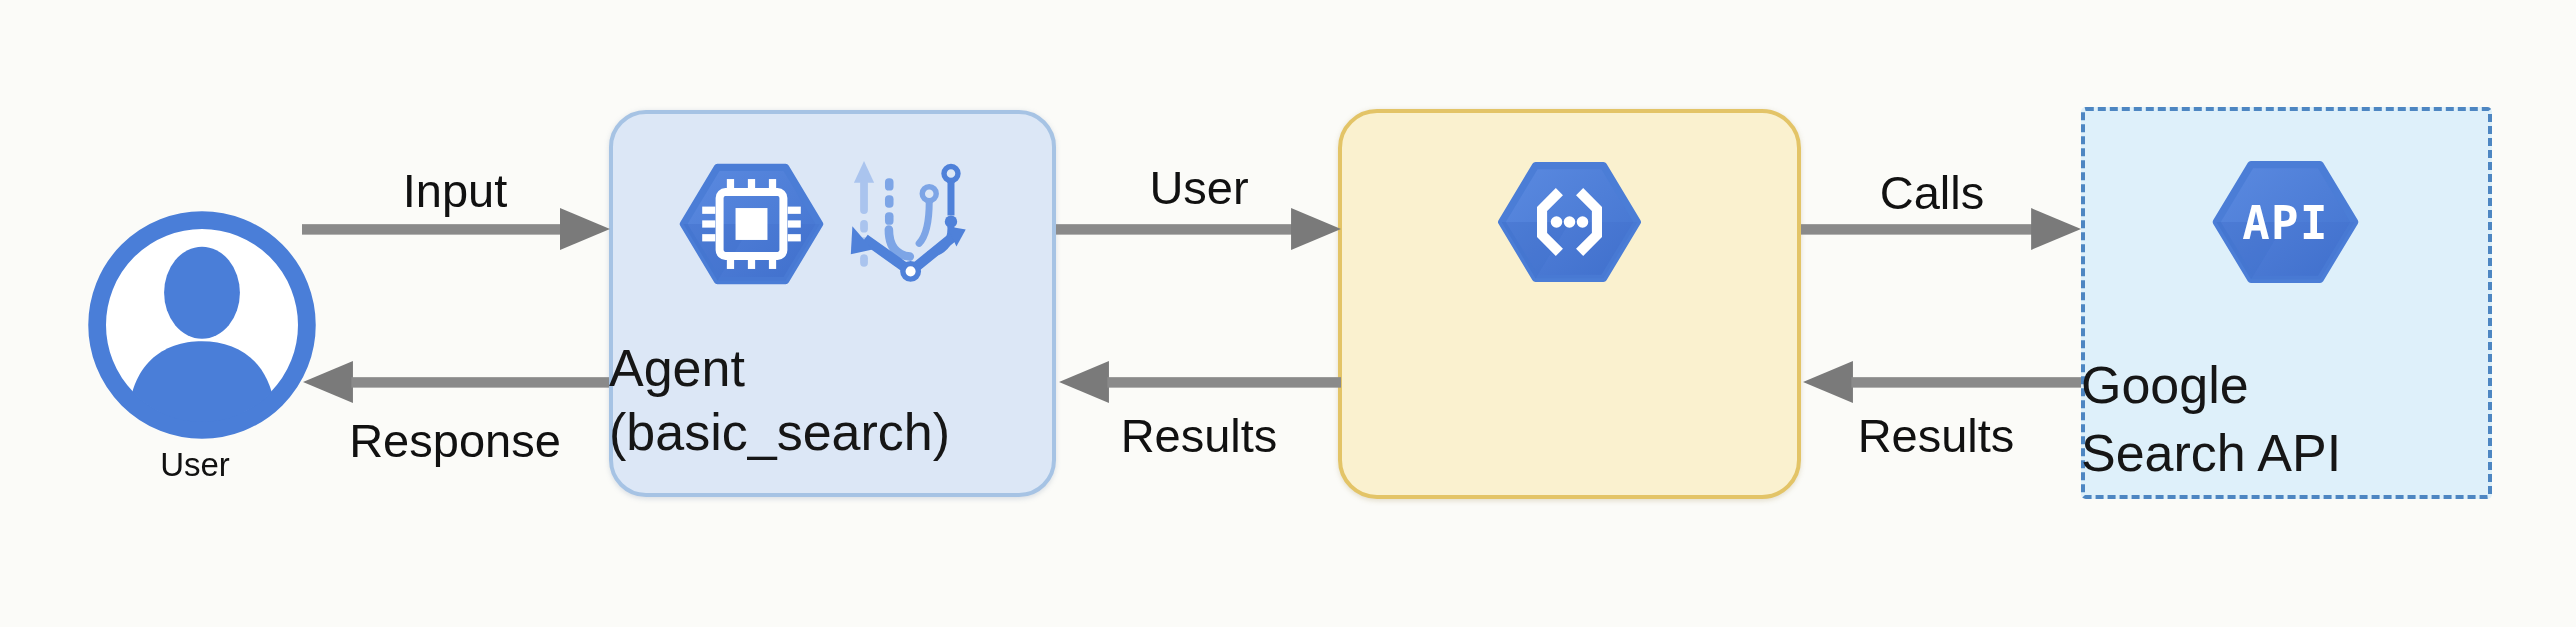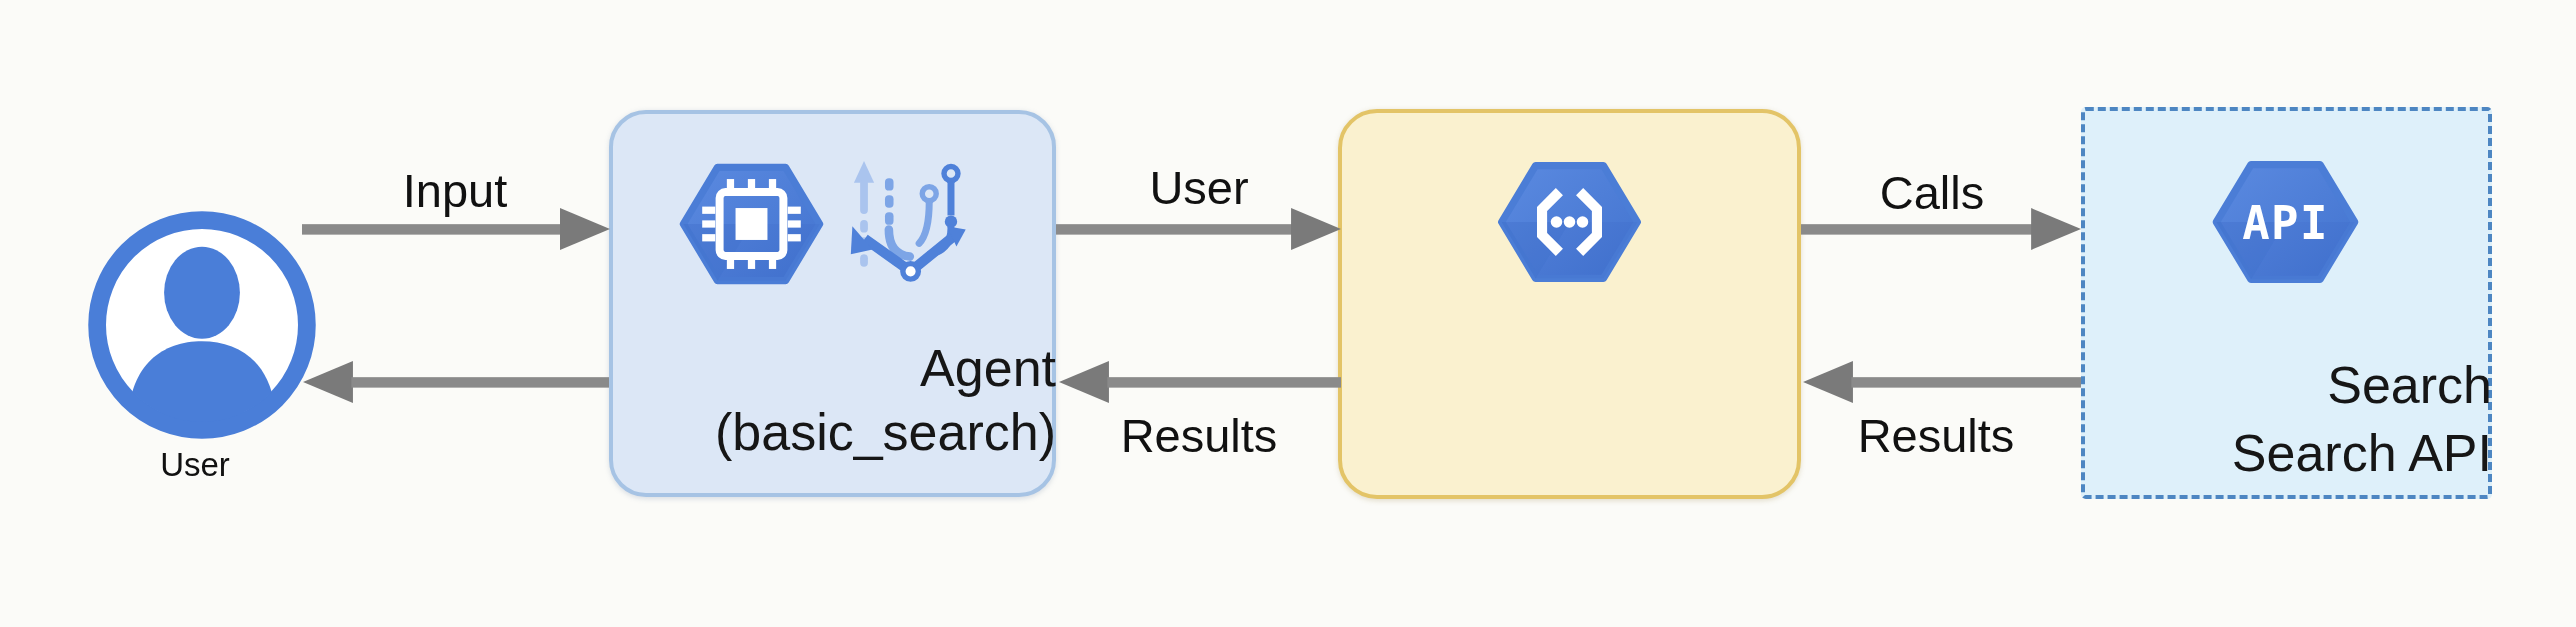--- a/index.html
+++ b/index.html
@@ -30,21 +30,21 @@
     box-shadow: 0 1.6px 4.8px rgba(160,140,80,0.25);
   }
   .api-box {
     left: 2081px; top: 107px; width: 411px; height: 392px;
     background: #def0fa;
     border: 4px dashed #4d86c2;
     border-radius: 4.8px;
   }
   .box-text {
     position: absolute;
-    text-align: right;
+    text-align: left;
     color: #161616;
     font-size: 52px;
     line-height: 64px;
     letter-spacing: 0px;
     white-space: nowrap;
   }
   .agent-text { left: 609px; top: 336px; width: 447px; }
   .tool-text  { left: 1338px; top: 338px; width: 463px; }
   .api-text   { left: 2081px; top: 351px; width: 411px; line-height: 68px; }
   .edge-label {
@@ -163,34 +163,35 @@
   <div class="node-box api-box"></div>
 
   <svg class="icon" style="left:2212px; top:155px" width="147" height="134" viewBox="0 0 200 180">
     <polygon points="6,90 53,12 147,12 194,90 147,168 53,168" fill="url(#hexg)" stroke="#4b7dd6" stroke-width="10" stroke-linejoin="round"></polygon>
     <polygon points="6,90 100,90 53,168" fill="#2f5cb8" opacity="0.20"></polygon>
     <polygon points="100,90 194,90 147,168 53,168" fill="#2f5cb8" opacity="0.10"></polygon>
     <text x="100" y="113" text-anchor="middle" fill="#ffffff" font-family="DejaVu Sans Mono, monospace" font-size="62" font-weight="bold" letter-spacing="2">API</text>
   </svg>
 
   <div class="box-text api-text">
-    <div>Search</div>
+    <div>Google</div>
     <div>Search API</div>
   </div>
 
   <svg class="arrow" style="left:302px; top:208px" width="308" height="42" viewBox="0 0 382 52">
     <rect x="0" y="20" width="322" height="13" fill="#8a8a8a"></rect>
     <polygon points="320,0 382,26 320,52" fill="#7a7a7a"></polygon>
   </svg>
   <div class="edge-label" style="left:455px; top:190px">Input</div>
 
   <svg class="arrow" style="left:303px; top:361px" width="306" height="42" viewBox="0 0 380 52">
     <polygon points="62,0 0,26 62,52" fill="#7a7a7a"></polygon>
     <rect x="60" y="20" width="320" height="13" fill="#8a8a8a"></rect>
   </svg>
+  <div class="edge-label" style="left:455px; top:440px">Response</div>
 
   <svg class="arrow" style="left:1056px; top:208px" width="285" height="42" viewBox="0 0 354 52">
     <rect x="0" y="20" width="294" height="13" fill="#8a8a8a"></rect>
     <polygon points="292,0 354,26 292,52" fill="#7a7a7a"></polygon>
   </svg>
   <div class="edge-label" style="left:1199px; top:187px">User</div>
 
   <svg class="arrow" style="left:1059px; top:361px" width="282" height="42" viewBox="0 0 350 52">
     <polygon points="62,0 0,26 62,52" fill="#7a7a7a"></polygon>
     <rect x="60" y="20" width="290" height="13" fill="#8a8a8a"></rect>

